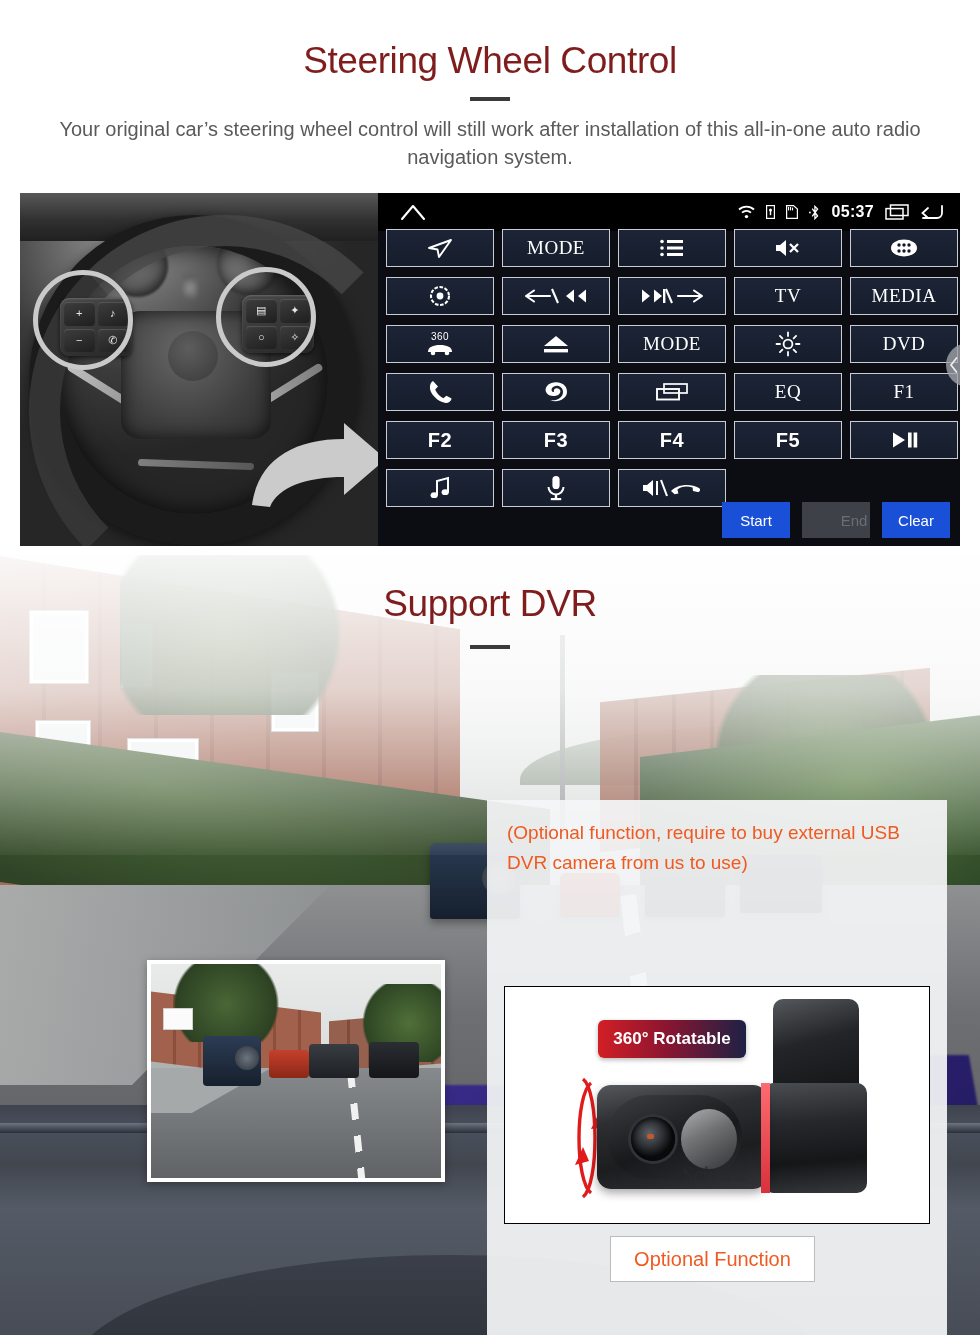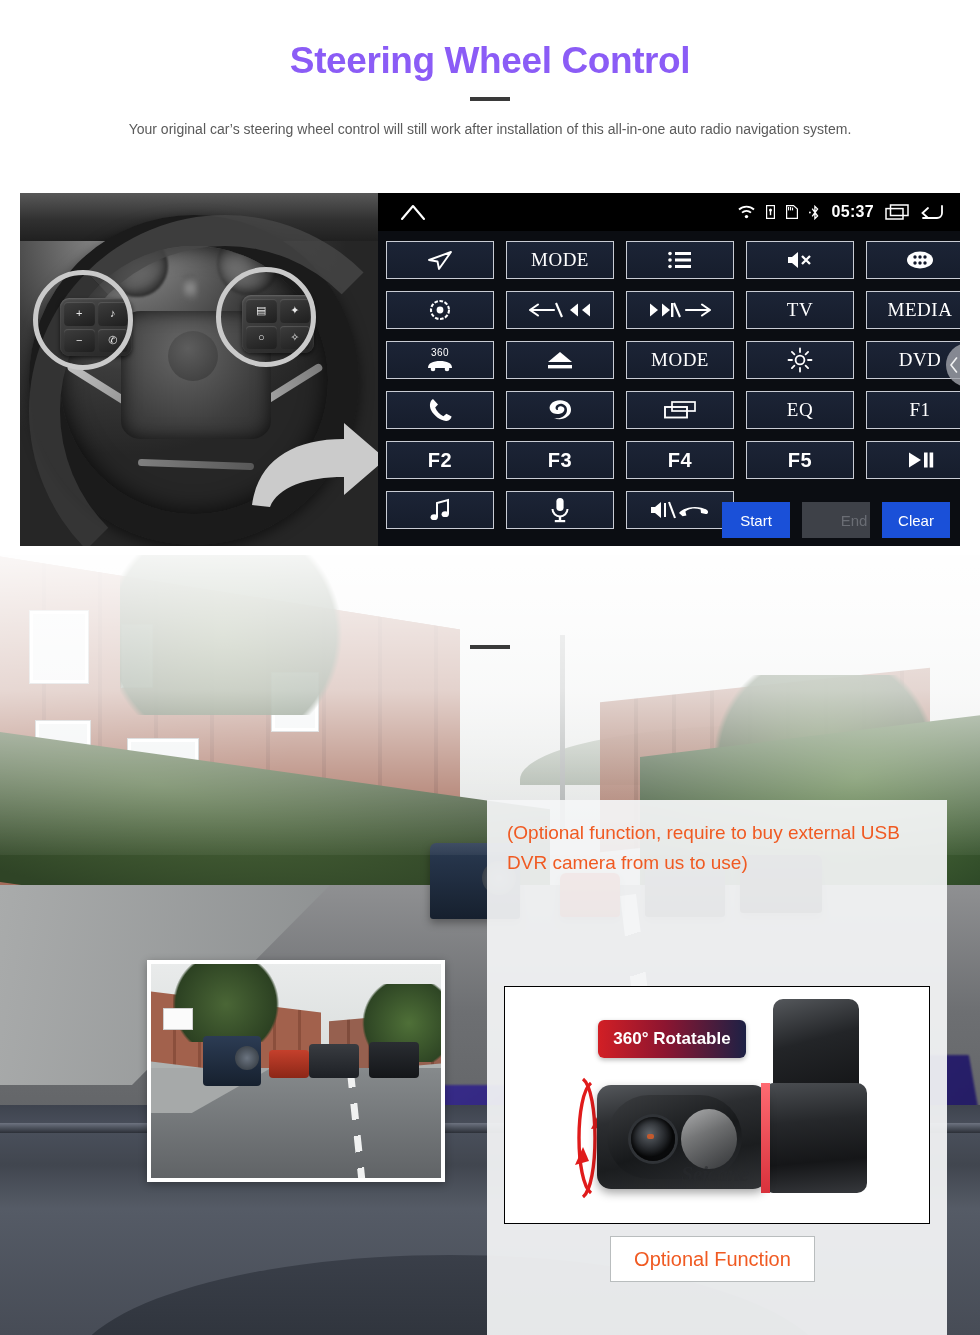--- a/index.html
+++ b/index.html
@@ -10,31 +10,31 @@
     position:relative;
     overflow:hidden;
   }
 
   
   #swc-section { position:absolute; left:0; top:0; width:980px; height:555px; background:#fff; }
 
   .sec-title {
     text-align:center;
     font-size:37px;
-    font-weight:bold;
-    color:#8b5cf6;
+    font-weight:normal;
+    color:#7f1d1d;
     letter-spacing:-0.4px;
     font-family:"Liberation Sans", sans-serif;
   }
   #swc-title { position:absolute; left:0; top:40px; width:980px; }
   .title-rule { position:absolute; width:40px; height:4px; background:#3a3a3a; left:470px; }
   #swc-rule { top:97px; }
   #swc-sub {
     position:absolute; left:40px; top:115px; width:900px;
-    text-align:center; font-size:14px; color:#5a5a5a; line-height:28px;
+    text-align:center; font-size:20px; color:#5a5a5a; line-height:28px;
   }
 
   
   #media-row { position:absolute; left:20px; top:193px; width:940px; height:353px; }
 
   
   #wheel-photo {
     position:absolute; left:0; top:0; width:358px; height:353px;
     overflow:hidden;
     background:
@@ -127,25 +127,25 @@
   }
   #status-bar {
     position:absolute; left:0; top:0; width:582px; height:38px;
     background:#000; display:flex; align-items:center;
   }
   #home-icon { margin-left:22px; }
   #status-right { margin-left:auto; display:flex; align-items:center; gap:11px; padding-right:16px; }
   #clock { color:#fff; font-size:16px; font-weight:bold; letter-spacing:.3px; }
 
   #btn-grid {
-    position:absolute; left:8px; top:48px; width:566px;
+    position:absolute; left:8px; top:36px; width:566px;
     display:grid;
     grid-template-columns:repeat(5,108px);
     grid-auto-rows:38px;
-    column-gap:8px; row-gap:10px;gap:12px;
+    column-gap:8px; row-gap:10px;
   }
   .hu-btn {
     border:1.6px solid #c9ccd4;
     background:linear-gradient(180deg,#1c2436,#161d2c);
     color:#ffffff;
     display:flex; align-items:center; justify-content:center;
     font-size:19px; letter-spacing:.5px;
     font-family:"Liberation Serif", serif;
     user-select:none;
   }
@@ -640,20 +640,21 @@
     <div class="car" id="car-suv"></div>
     <div class="car" id="car-red"></div>
     <div class="car" id="car-dark"></div>
     <div class="car" id="car-van"></div>
     <div id="haze"></div>
     <div id="blue-panel"></div>
     <div id="blue-panel-2"></div>
     <div id="dash-bottom"></div>
   </div>
 
+  <h2 class="sec-title" id="dvr-title">Support DVR</h2>
   <div class="title-rule" id="dvr-rule"></div>
 </section>
 
 <div id="inset-photo">
   <div id="ip-sky"></div>
   <div id="ip-houses"></div>
   <div id="ip-houses-r"></div>
   <div id="ip-tree"></div>
   <div id="ip-tree-r"></div>
   <div id="ip-sign"></div>

